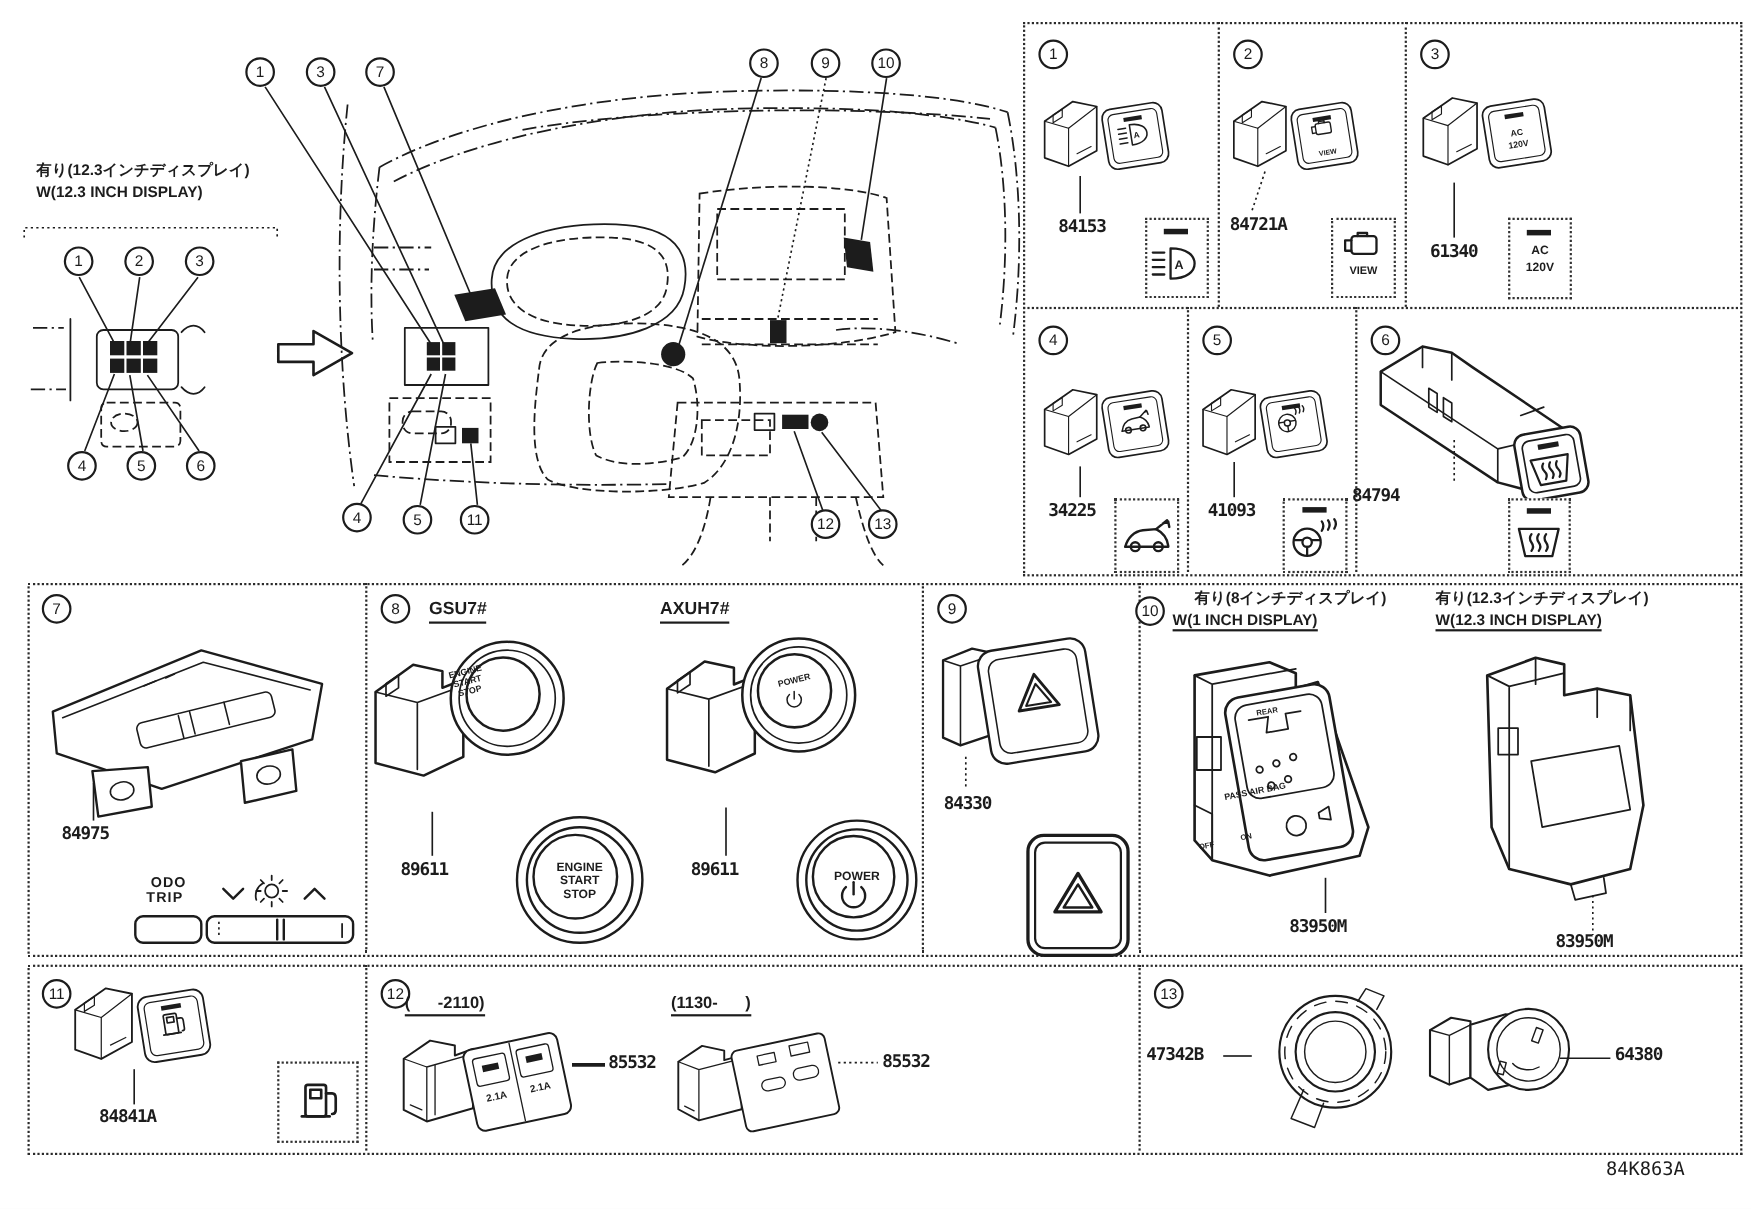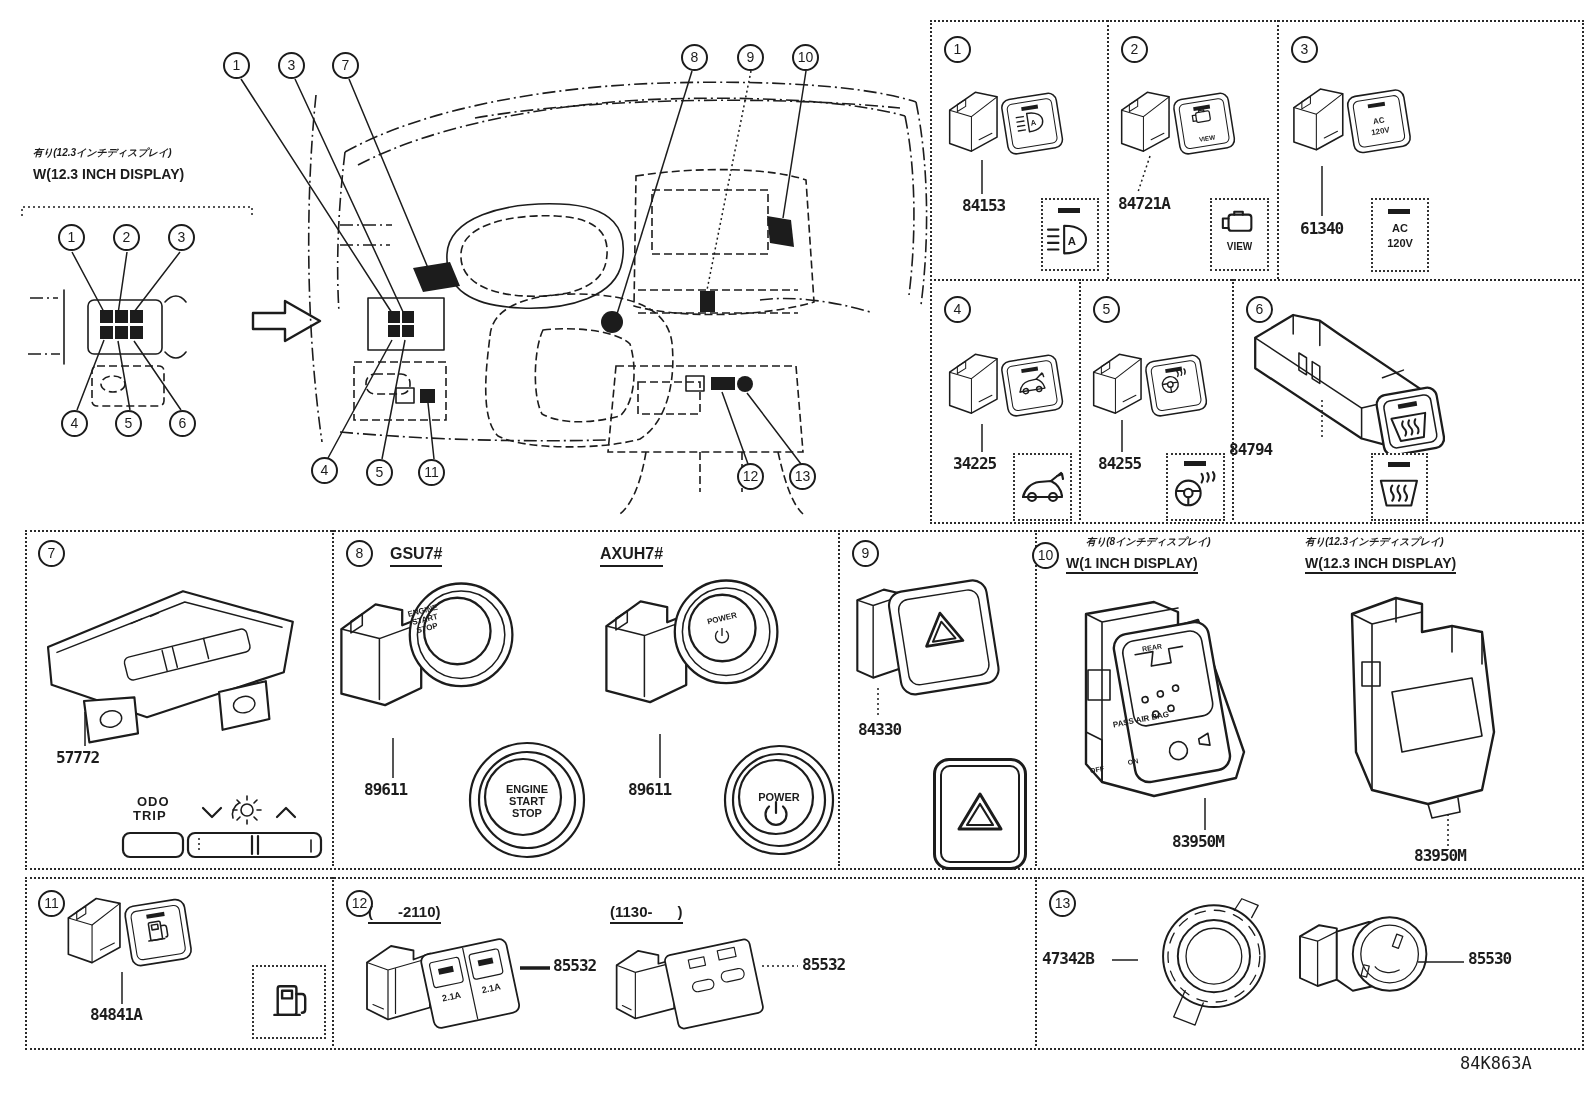--- a/index.html
+++ b/index.html
@@ -7,21 +7,21 @@
           font-family:"Liberation Sans", sans-serif;color:#1c1c1c;}
   #lineart{position:absolute;left:0;top:0;z-index:1;}
   .box{position:absolute;border:2px dotted #2a2a2a;z-index:0;background:transparent;}
   .vdiv{position:absolute;border-left:2px dotted #2a2a2a;width:0;z-index:0;}
   .hdiv{position:absolute;border-top:2px dotted #2a2a2a;height:0;z-index:0;}
   .ibox{position:absolute;border:2px dotted #333;background:#fff;z-index:2;}
   .callout{position:absolute;width:27px;height:27px;border:2px solid #1c1c1c;border-radius:50%;
            box-sizing:border-box;text-align:center;line-height:22px;font-size:14px;z-index:4;background:#fff;}
   .pn{position:absolute;font-family:"DejaVu Sans Mono", monospace;font-weight:bold;font-size:16px;
       letter-spacing:-1px;z-index:4;white-space:pre;}
-  .jp{position:absolute;font-size:10px;font-weight:bold;z-index:4;white-space:pre;font-style:italic;}
+  .jp{position:absolute;font-size:14px;font-weight:bold;z-index:4;white-space:pre;}
   .en{position:absolute;font-size:14px;font-weight:bold;z-index:4;white-space:pre;}
   .und{border-bottom:2px solid #1c1c1c;padding-bottom:1px;}
   .variant{position:absolute;font-size:16px;font-weight:bold;z-index:4;border-bottom:2px solid #1c1c1c;
            padding-bottom:2px;white-space:pre;}
   .range{position:absolute;font-size:15px;font-weight:bold;z-index:4;border-bottom:2px solid #1c1c1c;
          padding-bottom:2px;white-space:pre;}
   .btn-big{position:absolute;width:90px;text-align:center;font-weight:bold;font-size:11px;line-height:12px;z-index:4;}
   .btn-sm{position:absolute;width:72px;text-align:center;font-weight:bold;font-size:8px;line-height:9px;
           transform:rotate(-14deg);z-index:4;}
   .btn-big span,.btn-sm span{display:block;}
@@ -529,33 +529,33 @@
   <div class="callout" style="left:346px;top:890px;">12</div>
   <div class="callout" style="left:1049px;top:890px;">13</div>
 
   <div class="jp" style="left:33px;top:146px;">有り(12.3インチディスプレイ)</div>
   <div class="en" style="left:33px;top:166px;">W(12.3 INCH DISPLAY)</div>
 
   <div class="pn" style="left:962px;top:196px;">84153</div>
   <div class="pn" style="left:1118px;top:194px;">84721A</div>
   <div class="pn" style="left:1300px;top:219px;">61340</div>
   <div class="pn" style="left:953px;top:454px;">34225</div>
-  <div class="pn" style="left:1098px;top:454px;">84255</div>
+  <div class="pn" style="left:1098px;top:454px;">41093</div>
   <div class="pn" style="left:1229px;top:440px;">84794</div>
-  <div class="pn" style="left:56px;top:748px;">57772</div>
+  <div class="pn" style="left:56px;top:748px;">84975</div>
   <div class="pn" style="left:364px;top:780px;">89611</div>
   <div class="pn" style="left:628px;top:780px;">89611</div>
   <div class="pn" style="left:858px;top:720px;">84330</div>
   <div class="pn" style="left:1172px;top:832px;">83950M</div>
   <div class="pn" style="left:1414px;top:846px;">83950M</div>
   <div class="pn" style="left:90px;top:1005px;">84841A</div>
   <div class="pn" style="left:553px;top:956px;">85532</div>
   <div class="pn" style="left:802px;top:955px;">85532</div>
   <div class="pn" style="left:1042px;top:949px;">47342B</div>
-  <div class="pn" style="left:1468px;top:949px;">85530</div>
+  <div class="pn" style="left:1468px;top:949px;">64380</div>
 
   <div class="variant" style="left:390px;top:545px;">GSU7#</div>
   <div class="variant" style="left:600px;top:545px;">AXUH7#</div>
 
   <div class="jp" style="left:1066px;top:535px;margin-left:20px;">有り(8インチディスプレイ)</div>
   <div class="en und" style="left:1066px;top:555px;">W(1 INCH DISPLAY)</div>
   <div class="jp" style="left:1305px;top:535px;">有り(12.3インチディスプレイ)</div>
   <div class="en und" style="left:1305px;top:555px;">W(12.3 INCH DISPLAY)</div>
 
   <div class="range" style="left:368px;top:903px;">(      -2110)</div>

